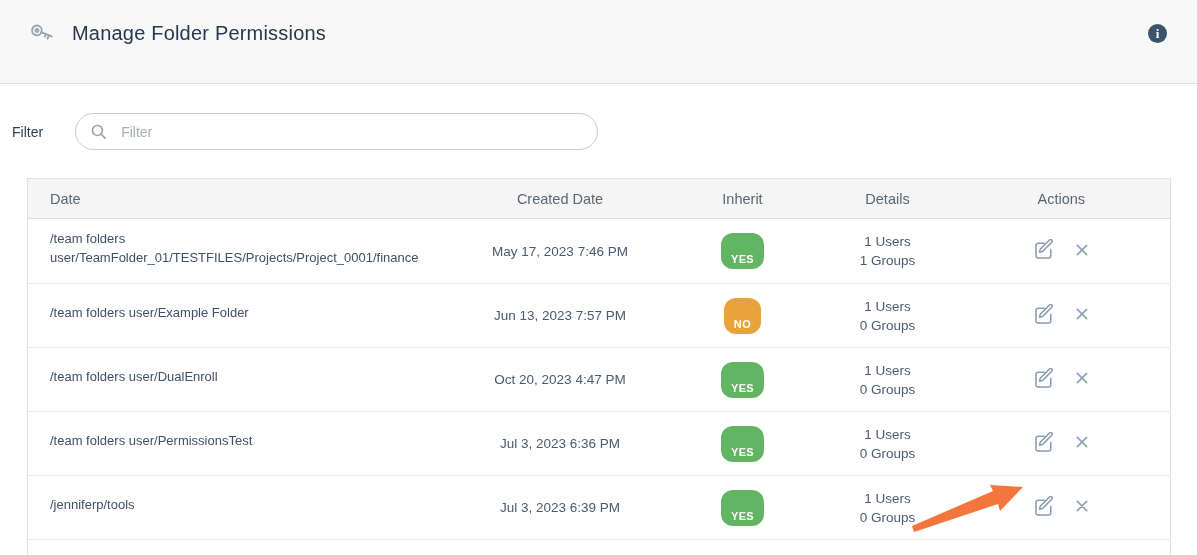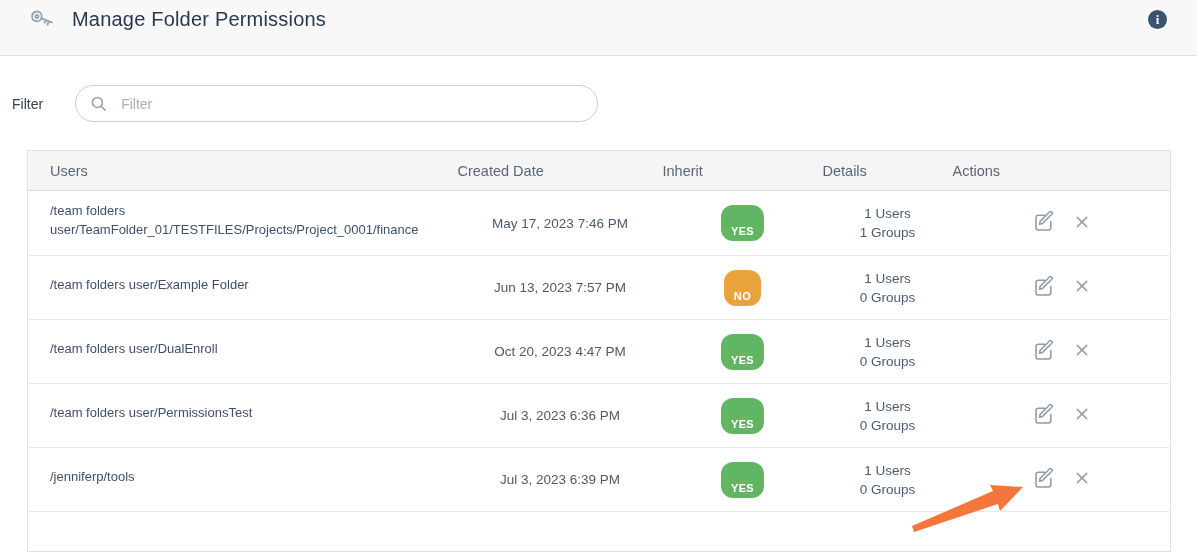--- a/index.html
+++ b/index.html
@@ -10,21 +10,21 @@
   *{box-sizing:border-box;}
   html,body{margin:0;padding:0;}
   body{
     width:1197px;height:555px;position:relative;overflow:hidden;
     background:#ffffff;color:#4a5a70;
     font-family:"Liberation Sans", sans-serif;
   }
 
   
   .topbar{
-    height:56px;background:#f8f8f8;border-bottom:1px solid #e3e3e6;
+    height:84px;background:#f8f8f8;border-bottom:1px solid #e3e3e6;
     display:flex;align-items:center;padding:0 30px 16px 28px;
   }
   .topbar .key-ic{flex:0 0 auto;margin-right:17px;display:flex;}
   .page-title{font-size:20px;font-weight:500;color:#28384e;letter-spacing:.2px;}
   .info-btn{
     margin-left:auto;width:19px;height:19px;border-radius:50%;
     background:#3a546e;color:#fff;display:flex;align-items:center;justify-content:center;
     font-family:"Liberation Serif", serif;font-weight:bold;font-size:13px;line-height:1;
     cursor:pointer;user-select:none;
   }
@@ -45,21 +45,21 @@
 
   
   table.perm{
     width:1143px;margin:28px 0 0 27px;border-collapse:collapse;table-layout:fixed;
     border:1px solid #dfe0e3;
   }
   col.c-path{width:430px;} col.c-created{width:205px;}
   col.c-inherit{width:160px;} col.c-details{width:130px;} col.c-actions{width:218px;}
   thead th{
     background:#f5f5f6;height:40px;font-weight:400;font-size:14.5px;color:#5c6673;
-    border-bottom:1px solid #dcdde0;text-align:left;padding:0;
+    border-bottom:1px solid #dcdde0;text-align:center;padding:0;
   }
   thead th.left{text-align:left;padding-left:22px;}
   tbody td{
     border-bottom:1px solid #ebebee;font-size:13.5px;color:#4a5a70;
     text-align:center;vertical-align:middle;padding:0;
   }
   tbody tr{height:64px;}
   tbody tr.first{height:65px;}
   tbody tr.empty{height:40px;}
   tbody tr.empty td{border-bottom:none;}
@@ -114,21 +114,21 @@
 <table class="perm">
   <colgroup>
     <col class="c-path">
       <col class="c-created">
       <col class="c-inherit">
       <col class="c-details">
       <col class="c-actions">
   </colgroup>
   <thead>
     <tr>
-      <th class="left">Users</th>
+      <th class="left">Date</th>
       <th>Created Date</th>
       <th>Inherit</th>
       <th>Details</th>
       <th>Actions</th>
     </tr>
   </thead>
   <tbody id="rows-body">
       <tr class="first">
     <td class="path-cell">/team folders user/TeamFolder_01/TESTFILES/Projects/Project_0001/finance</td>
     <td>May 17, 2023 7:46 PM</td>

